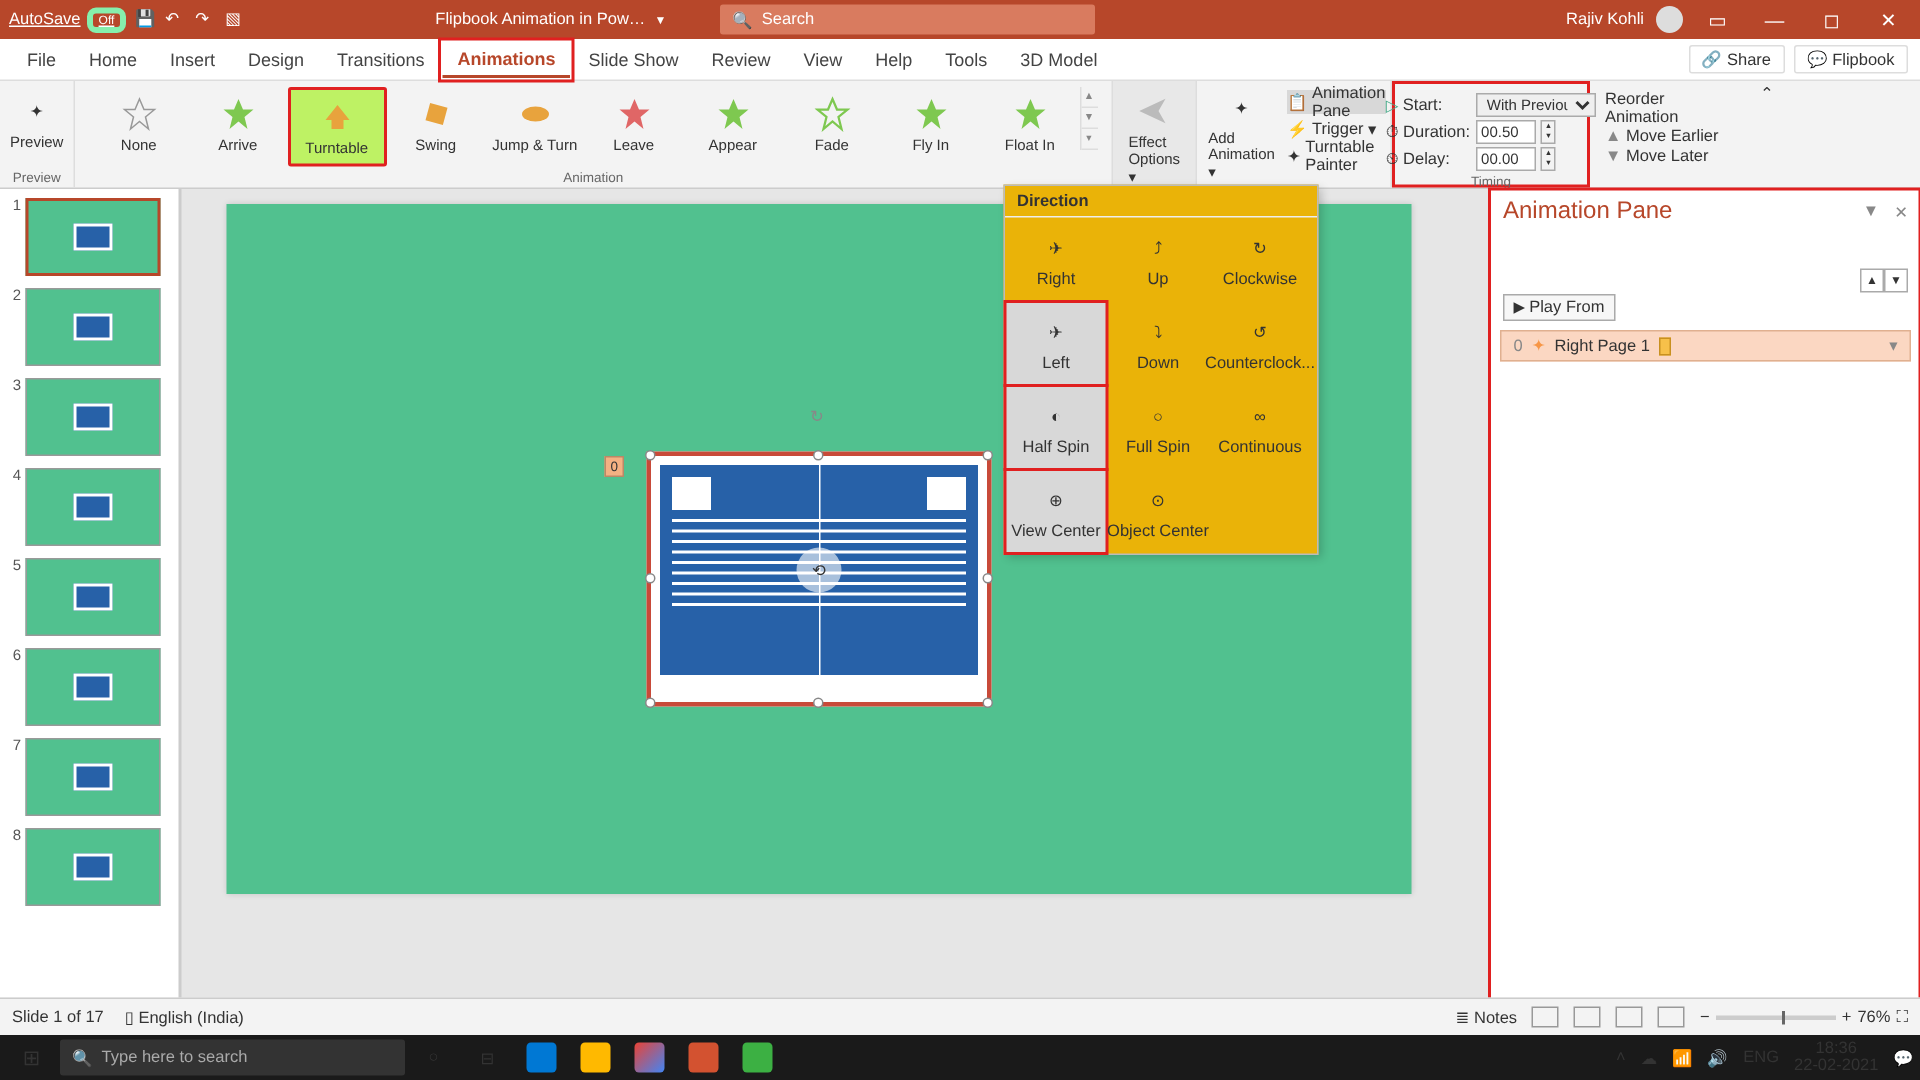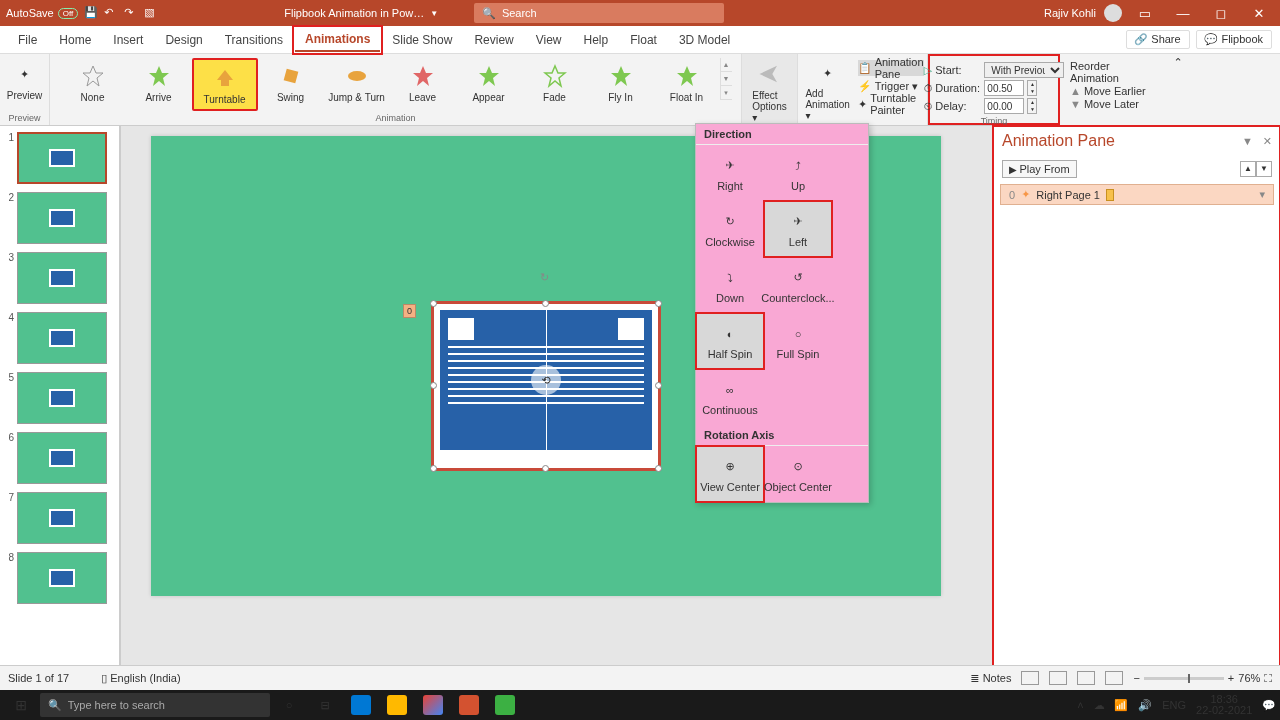--- a/index.html
+++ b/index.html
@@ -1,22 +1,22 @@
 <!DOCTYPE html>
 <html><head>
 <meta charset="utf-8">
 <style>
 *{margin:0;padding:0;box-sizing:border-box;font-family:"Segoe UI",Arial,sans-serif;font-size:11px;color:#333;}
 body{background:#fff;width:1280px;height:720px;overflow:hidden;position:relative;}
 .titlebar{height:26px;background:#b7472a;display:flex;align-items:center;padding:0 6px;color:#fff;}
 .titlebar *{color:#fff;}
 .tb-left,.tb-right,.tb-center{display:flex;align-items:center;gap:6px;}
 .tb-center{flex:1;justify-content:center;}
-.autosave{font-size:10px;display:flex;align-items:center;gap:4px;}
-.off-pill{border:1px solid #86efac;border-radius:6px;padding:0 4px;font-size:8px;}
+.autosave{font-size:10px;display:flex;align-items:center;gap:4px;text-decoration:underline;}
+.off-pill{border:4px solid #86efac;border-radius:6px;padding:0 4px;font-size:8px;}
 .tb-icon{width:14px;height:14px;display:inline-block;}
 .doctitle{font-size:11px;margin-left:120px;}
 .search{background:#d97b5f;height:20px;width:250px;border-radius:2px;display:flex;align-items:center;padding:0 8px;margin-left:30px;}
 .acct{display:flex;align-items:center;gap:8px;}
 .avatar{width:18px;height:18px;border-radius:50%;background:#ddd;}
 .winbtn{width:30px;text-align:center;font-size:13px;}
 
 .menutabs{height:28px;background:#fff;border-bottom:1px solid #ddd;display:flex;align-items:center;padding:0 8px;gap:2px;}
 .mtab{padding:4px 10px;font-size:12px;color:#444;cursor:pointer;}
 .mtab.active{color:#b7472a;border-bottom:2px solid #b7472a;font-weight:600;}
@@ -62,41 +62,41 @@
 .book-inner::before{content:"";position:absolute;left:50%;top:0;bottom:0;width:1px;background:#fff;}
 .pglines{position:absolute;left:8px;right:8px;top:36px;display:flex;flex-direction:column;gap:5px;}
 .pglines div{height:2px;background:#fff;}
 .sq{position:absolute;width:26px;height:22px;background:#fff;top:8px;}
 .sq.l{left:8px;} .sq.r{right:8px;}
 .animcenter{position:absolute;left:50%;top:50%;width:30px;height:30px;margin:-15px;border-radius:50%;background:rgba(255,255,255,.6);display:flex;align-items:center;justify-content:center;}
 .handle{position:absolute;width:7px;height:7px;background:#fff;border:1px solid #888;border-radius:50%;}
 .rot{position:absolute;left:50%;top:-28px;margin-left:-6px;font-size:11px;color:#888;}
 .tag0{position:absolute;left:252px;top:168px;background:#f4b183;border:1px solid #b86;color:#333;font-size:9px;padding:1px 3px;}
 
-.effmenu{position:absolute;left:574px;top:-3px;width:174px;background:#f9a8d4;border:1px solid #bbb;box-shadow:2px 2px 6px rgba(0,0,0,.2);z-index:10;}
+.effmenu{position:absolute;left:548px;top:-3px;width:210px;background:#eab308;border:1px solid #bbb;box-shadow:2px 2px 6px rgba(0,0,0,.2);z-index:10;}
 .effmenu .sect{padding:4px 8px;font-weight:600;font-size:11px;border-bottom:1px solid #eee;}
 .effgrid{display:flex;flex-wrap:wrap;}
 .effitem{width:68px;height:56px;display:flex;flex-direction:column;align-items:center;justify-content:center;font-size:10px;gap:3px;}
 .effitem.sel{background:#d8d8d8;}
 .effitem.hlred{outline:2px solid #e02020;outline-offset:-1px;}
 .efficon{width:26px;height:22px;display:flex;align-items:center;justify-content:center;}
 
 .apane{width:287px;background:#fff;border-left:1px solid #ccc;outline:2px solid #e02020;outline-offset:-1px;}
 .apane-h{display:flex;align-items:center;padding:6px 8px;color:#333;}
 .apane-h .title{font-size:16px;color:#b7472a;flex:1;}
 .apane-ctrl{display:flex;align-items:center;gap:6px;padding:4px 8px;}
-.apane-ctrl button{border:1px solid #aaa;background:#f7f7f7;font-size:10px;padding:2px 6px;}
+.apane-ctrl button{border:1px solid #aaa;background:#f7f7f7;font-size:10px;padding:2px 6px;margin-top:36px;}
 .ap-updown{margin-left:auto;display:flex;}
 .ap-updown div{width:16px;height:16px;border:1px solid #aaa;font-size:8px;text-align:center;line-height:14px;}
 .ap-item{display:flex;align-items:center;gap:6px;padding:3px 8px;background:#fbd7c2;border:1px solid #e0b090;margin:2px 6px;}
 .ap-item .idx{color:#888;}
 .ap-bar{width:8px;height:12px;background:#f7c04a;border:1px solid #c89020;}
 .ap-star{color:#f79646;}
 
-.statusbar{position:absolute;bottom:0;left:0;right:0;height:25px;background:#f3f3f3;border-top:1px solid #ccc;display:flex;align-items:center;padding:0 8px;font-size:10px;gap:32px;}
+.statusbar{position:absolute;bottom:0;left:0;right:0;height:25px;background:#f3f3f3;border-top:1px solid #ccc;display:flex;align-items:center;padding:0 8px;font-size:10px;gap:14px;}
 .statusbar .right{margin-left:auto;display:flex;align-items:center;gap:10px;}
 .viewbtn{width:18px;height:14px;border:1px solid #999;}
 .zoom{display:flex;align-items:center;gap:4px;}
 .zoom .track{width:80px;height:3px;background:#ccc;position:relative;}
 .zoom .track::after{content:"";position:absolute;left:55%;top:-3px;width:2px;height:9px;background:#666;} 
 
 .hscroll{position:absolute;left:30px;right:6px;bottom:6px;height:12px;background:#f0f0f0;border:1px solid #ccc;}
 
 .apane-bottom{position:absolute;bottom:8px;left:8px;right:8px;display:flex;align-items:center;gap:6px;font-size:10px;}
 .apane-bottom .ticks{flex:1;border-top:1px solid #ccc;display:flex;justify-content:space-between;font-size:8px;color:#888;padding-top:2px;}
@@ -148,21 +148,21 @@
   <span class="mtab">File</span>
   <span class="mtab">Home</span>
   <span class="mtab">Insert</span>
   <span class="mtab">Design</span>
   <span class="mtab">Transitions</span>
   <span class="mtab active" style="outline:2px solid #e02020;outline-offset:1px">Animations</span>
   <span class="mtab">Slide Show</span>
   <span class="mtab">Review</span>
   <span class="mtab">View</span>
   <span class="mtab">Help</span>
-  <span class="mtab">Float</span>
+  <span class="mtab">Tools</span>
   <span class="mtab">3D Model</span>
   <div class="share-btns">
     <span class="share">🔗 <span>Share</span></span>
     <span class="share">💬 <span>Flipbook</span></span>
   </div>
 </div>
 
 <div class="ribbon">
   <div class="rgroup" style="width:50px">
     <div class="rbtn">
@@ -183,21 +183,21 @@
           <div class="rbtn-lbl">None</div>
         </div>
       <div class="rbtn">
           <div class="rbtn-icon">
             <svg viewBox="0 0 24 24">
               <polygon points="12,2 15,9 22,9 16,14 18,22 12,17 6,22 8,14 2,9 9,9" fill="#7ec850"></polygon>
             </svg>
           </div>
           <div class="rbtn-lbl">Arrive</div>
         </div>
-      <div class="rbtn turntable-hl" style="background:#fde047">
+      <div class="rbtn turntable-hl" style="background:#bef264">
           <div class="rbtn-icon">
             <svg viewBox="0 0 24 24">
               <path d="M4 14 L12 4 L20 14 L16 14 L16 20 L8 20 L8 14 Z" fill="#e8a33d"></path>
             </svg>
           </div>
           <div class="rbtn-lbl">Turntable</div>
         </div>
       <div class="rbtn">
           <div class="rbtn-icon">
             <svg viewBox="0 0 24 24">
@@ -447,21 +447,20 @@
           </div>
         <div class="effitem">
             <div class="efficon">○</div>
             <span>Full Spin</span>
           </div>
         <div class="effitem">
             <div class="efficon">∞</div>
             <span>Continuous</span>
           </div>
       </div>
-      <div class="sect">Rotation Axis</div>
       <div class="effgrid">
         <div class="effitem sel hlred">
             <div class="efficon">⊕</div>
             <span>View Center</span>
           </div>
         <div class="effitem">
             <div class="efficon">⊙</div>
             <span>Object Center</span>
           </div>
       </div>

